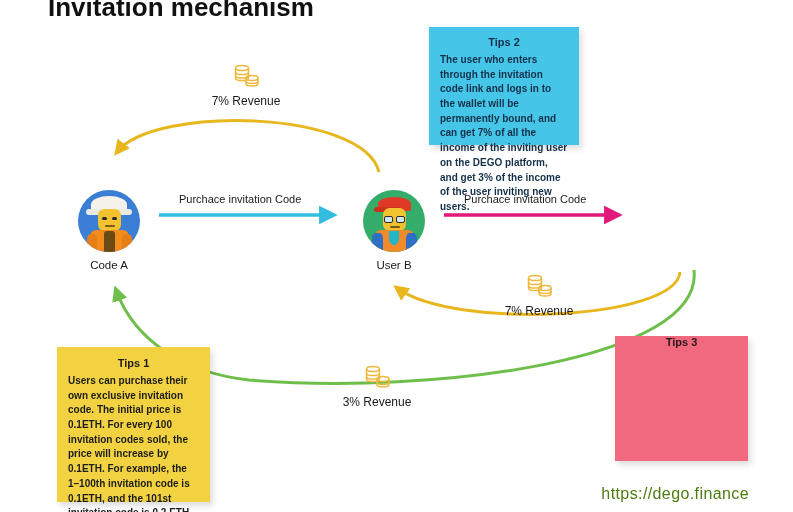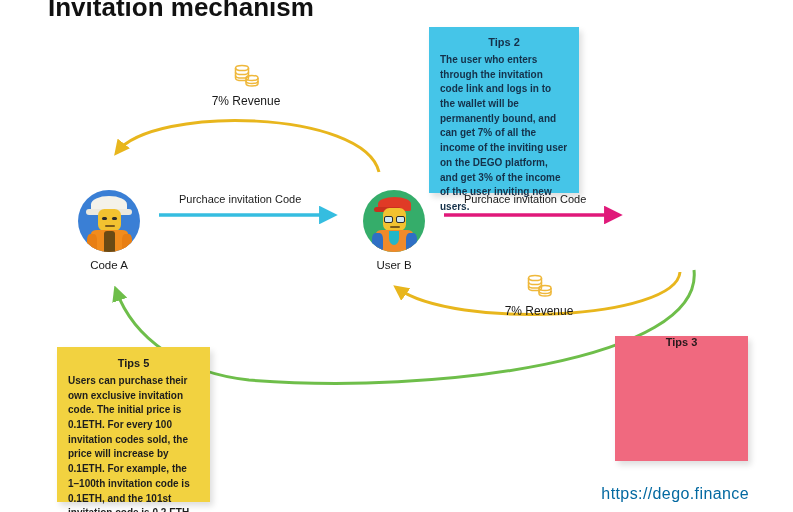--- a/index.html
+++ b/index.html
@@ -58,28 +58,28 @@
     box-shadow:3px 4px 6px rgba(0,0,0,.13);
   }
   .tips .tips-title{
     text-align:center;font-weight:700;font-size:11px;color:#1d1d1d;
     margin-bottom:5px;
   }
   .tips .tips-body{
     font-size:10px;line-height:1.47;color:#1d1d1d;font-weight:600;
   }
   #tips1{left:53px;top:347px;width:153px;height:155px;background:#f2d240;padding:10px 11px;}
-  #tips2{left:425px;top:27px;width:150px;height:166px;background:#45c5e8;padding:9px 11px;}
+  #tips2{left:425px;top:27px;width:150px;height:118px;background:#45c5e8;padding:9px 11px;}
   #tips3{left:611px;top:336px;width:133px;height:125px;background:#f0697f;padding:0 11px;}
   #tips2 .tips-body,#tips2 .tips-title{color:#15314a;}
   #tips3 .tips-body,#tips3 .tips-title{color:#27191c;}
 
   .watermark{
     position:absolute;right:48px;bottom:9px;
-    font-size:16px;color:#0369a1;letter-spacing:.4px;
+    font-size:16px;color:#4d7c0f;letter-spacing:.4px;
   }
 </style>
 </head>
 <body>
 
 <div id="stage">
 
   <div class="title">Invitation mechanism</div>
 
   <svg id="arrows" viewBox="0 0 793 512">
@@ -176,23 +176,39 @@
           <path d="M6.5,13.4 a6.5,2.6 0 0 0 13,0"></path>
           <ellipse cx="23" cy="16" rx="6" ry="2.5"></ellipse>
           <path d="M17,16 v5.5 a6,2.5 0 0 0 12,0 v-5.5"></path>
           <path d="M17,19 a6,2.5 0 0 0 12,0"></path>
         </g>
       </svg>
     </div>
     <div class="rev-text">7% Revenue</div>
   </div>
 
+  <div class="rev" style="left:313px;top:363px;">
+    <div class="coins">
+      <svg viewBox="0 0 34 28" width="34" height="28">
+        <g fill="none" stroke="#efb83b" stroke-width="1.5">
+          <ellipse cx="13" cy="6" rx="6.5" ry="2.6"></ellipse>
+          <path d="M6.5,6 v10 a6.5,2.6 0 0 0 13,0 v-10"></path>
+          <path d="M6.5,10 a6.5,2.6 0 0 0 13,0"></path>
+          <path d="M6.5,13.4 a6.5,2.6 0 0 0 13,0"></path>
+          <ellipse cx="23" cy="16" rx="6" ry="2.5"></ellipse>
+          <path d="M17,16 v5.5 a6,2.5 0 0 0 12,0 v-5.5"></path>
+          <path d="M17,19 a6,2.5 0 0 0 12,0"></path>
+        </g>
+      </svg>
+    </div>
+    <div class="rev-text">3% Revenue</div>
+  </div>
 
   <div class="tips" id="tips1">
-    <div class="tips-title">Tips 5</div>
+    <div class="tips-title">Tips 1</div>
     <div class="tips-body">Users can purchase their own exclusive invitation code. The initial price is 0.1ETH. For every 100 invitation codes sold, the price will increase by 0.1ETH. For example, the 1–100th invitation code is 0.1ETH, and the 101st invitation code is 0.2 ETH, and so on</div>
   </div>
 
   <div class="tips" id="tips2">
     <div class="tips-title">Tips 2</div>
     <div class="tips-body">The user who enters through the invitation code link and logs in to the wallet will be permanently bound, and can get 7% of all the income of the inviting user on the DEGO platform, and get 3% of the income of the user inviting new users.</div>
   </div>
 
   <div class="tips" id="tips3">
     <div class="tips-title">Tips 3</div>

